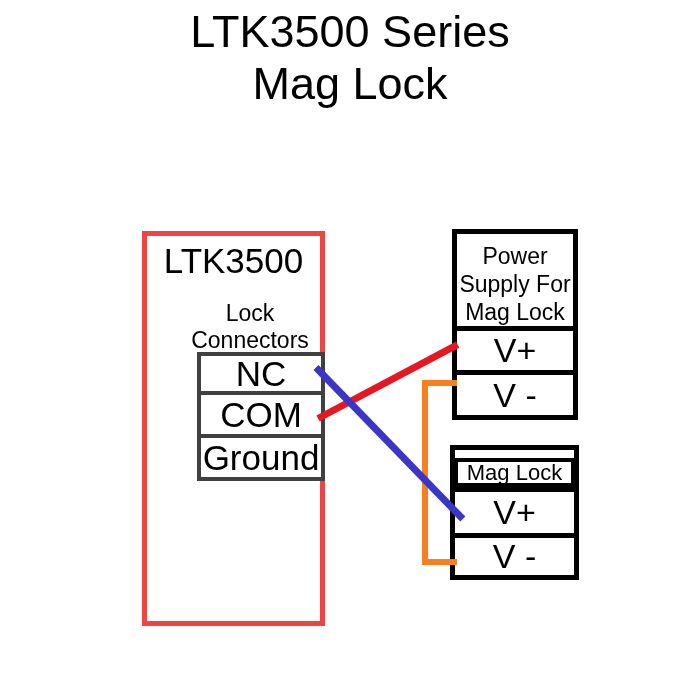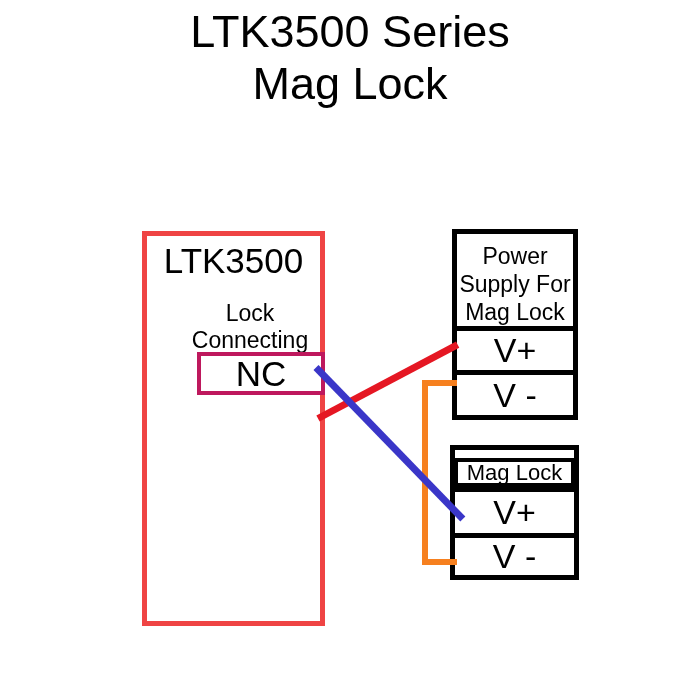--- a/index.html
+++ b/index.html
@@ -11,21 +11,21 @@
   .title { position:absolute; top:6px; left:0; width:700px; text-align:center;
            font-size:45px; line-height:52px; }
   
   .controller-box { position:absolute; left:142px; top:231px; width:183px; height:395px;
                     border:5px solid #ef4444; box-sizing:border-box; }
   .controller-name { margin-top:5px; text-align:center; font-size:35px; }
   .door-label { position:absolute; left:33px; top:64px; width:140px; text-align:center;
                 font-size:23px; line-height:27px; }
   
   .terminal-col { position:absolute; left:197px; top:352px; width:128px; z-index:2; }
-  .term { box-sizing:border-box; border:4px solid #be185d; height:47px; margin-top:-4px;
+  .term { box-sizing:border-box; border:4px solid #404040; height:47px; margin-top:-4px;
           background:#fff; display:flex; align-items:center; justify-content:center;
           font-size:35px; }
   .term:first-child { height:43px; margin-top:0; }
   
   .ps-box { position:absolute; left:452px; top:229px; width:126px; }
   .ps-header { box-sizing:border-box; border:5px solid #000; height:102px; background:#fff;
                display:flex; flex-direction:column; justify-content:flex-end;
                text-align:center; font-size:23px; line-height:28px; }
   .vcell { box-sizing:border-box; border:5px solid #000; margin-top:-5px; background:#fff;
            display:flex; align-items:center; justify-content:center; font-size:34px; }
@@ -55,26 +55,28 @@
 
   <div class="title">
     <div>LTK3500 Series</div>
     <div>Mag Lock</div>
   </div>
 
   <div class="controller-box">
     <div class="controller-name">LTK3500</div>
     <div class="door-label">
       <div>Lock</div>
-      <div>Connecting</div>
+      <div>Connectors</div>
     </div>
   </div>
 
   <div class="terminal-col">
     <div class="term">NC</div>
+    <div class="term">COM</div>
+    <div class="term">Ground</div>
   </div>
 
   <div class="ps-box">
     <div class="ps-header">
       <div>Power</div>
       <div>Supply For</div>
       <div>Mag Lock</div>
     </div>
     <div class="vcell ps-vplus">V+</div>
     <div class="vcell ps-vminus">V -</div>

